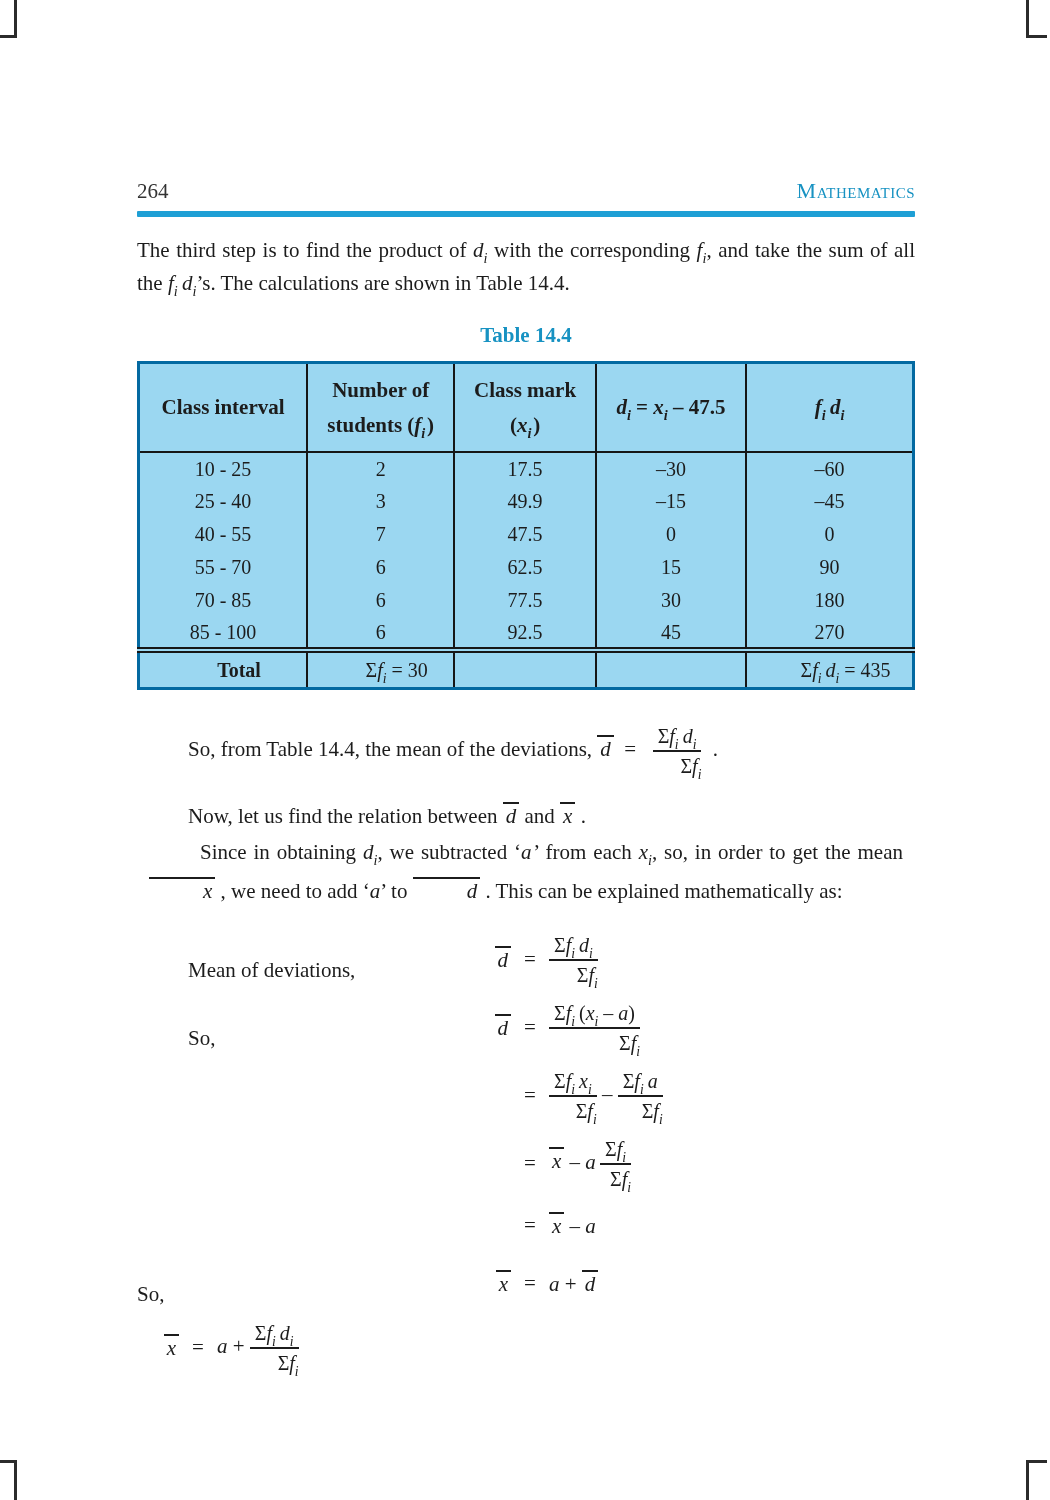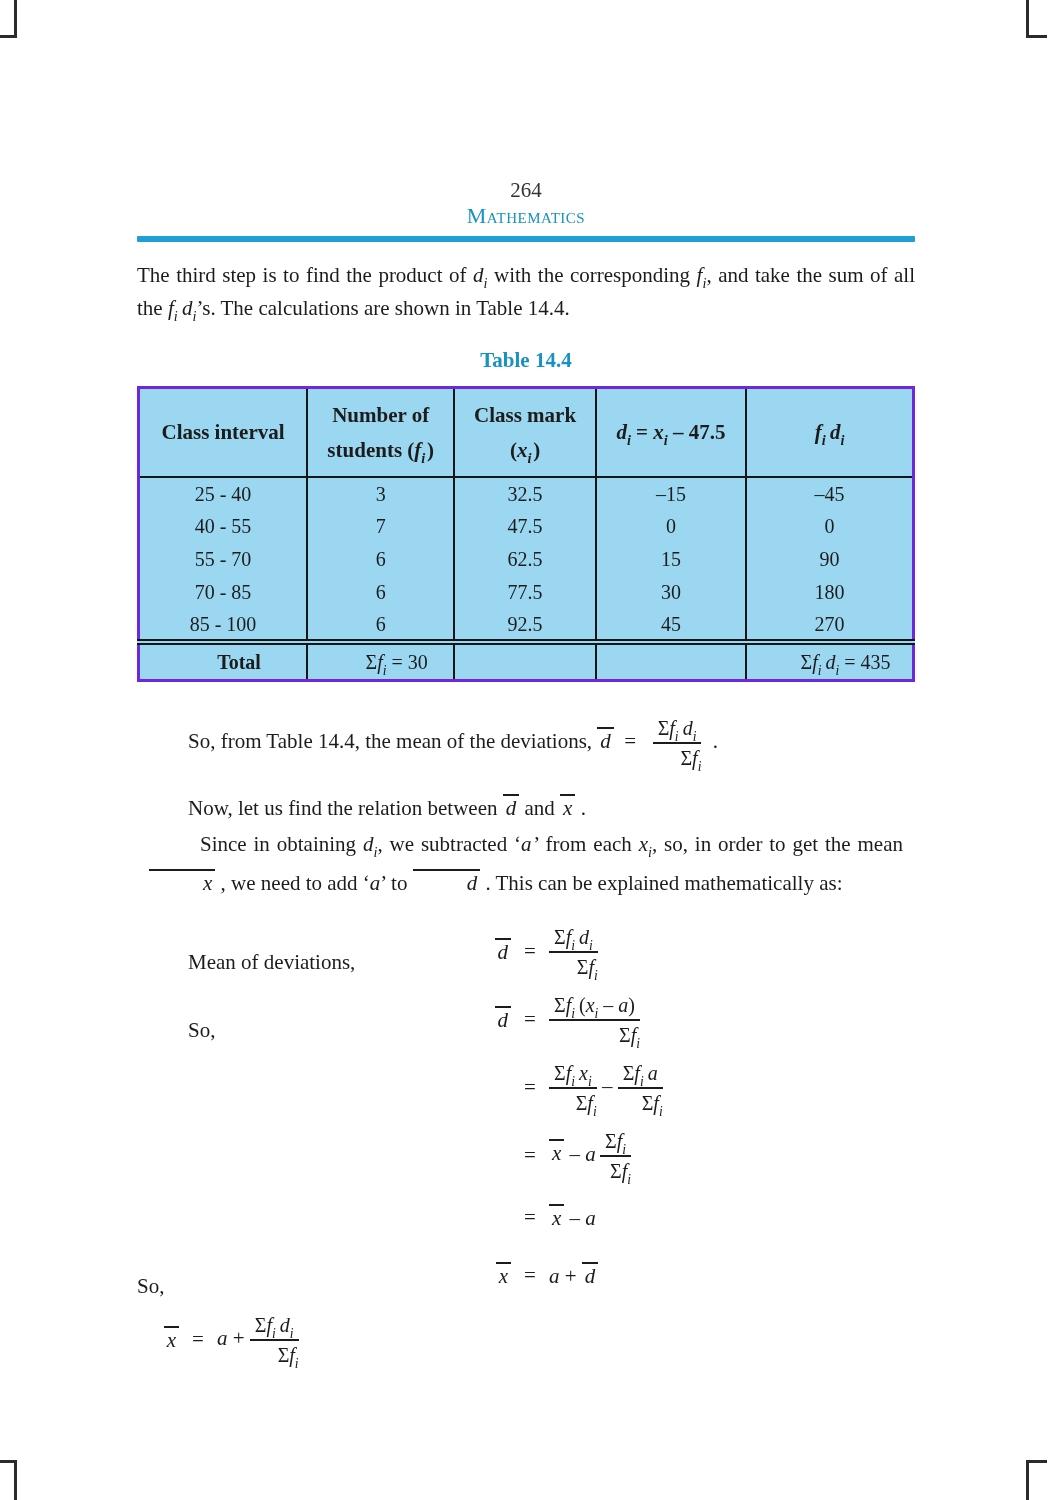--- a/index.html
+++ b/index.html
@@ -13,34 +13,34 @@
   }
   
   .cm{position:absolute;}
   .cm-tl{left:0;top:0;width:17px;height:38px;border-right:3px solid #2b2b2b;border-bottom:3px solid #2b2b2b;}
   .cm-tr{right:3px;top:0;width:21px;height:38px;border-left:3px solid #2b2b2b;border-bottom:3px solid #2b2b2b;}
   .cm-bl{left:0;bottom:0;width:17px;height:40px;border-right:3px solid #2b2b2b;border-top:3px solid #2b2b2b;}
   .cm-br{right:3px;bottom:0;width:21px;height:40px;border-left:3px solid #2b2b2b;border-top:3px solid #2b2b2b;}
 
   .content{position:absolute;left:137px;top:178px;width:778px;}
 
-  .pageheader{display:flex;justify-content:space-between;align-items:center;font-size:21px;flex-direction:column;}
+  .pageheader{display:flex;justify-content:space-between;align-items:flex-end;font-size:21px;}
   .pagenum{color:#333;}
   .runhead{color:var(--accent);font-variant:small-caps;letter-spacing:0.5px;font-size:22px;}
   .rule{height:6px;background:var(--rule);margin-top:7px;border-radius:1px;}
 
   .intro{font-size:21px;line-height:1.55;text-align:justify;margin:17px 0 0;}
 
   i{font-style:italic;}
   sub{font-size:68%;vertical-align:-0.42em;line-height:0;}
   .bar{display:inline-block;border-top:2px solid var(--ink);padding:1px 3px 0;line-height:1.05;}
 
   .table-title{color:var(--accent);font-weight:bold;font-size:21px;text-align:center;margin:24px 0 13px;}
 
-  table{width:100%;border-collapse:collapse;background:var(--table-bg);font-size:20px;border:3px solid #6d28d9;}
+  table{width:100%;border-collapse:collapse;background:var(--table-bg);font-size:20px;border:3px solid #0369a1;}
   th,td{border-left:2px solid #161616;border-right:2px solid #161616;text-align:center;padding:2px 4px;}
   thead th{font-weight:bold;font-size:21px;padding:9px 4px;line-height:1.65;border-bottom:2px solid #161616;}
   tbody td{height:33px;border-top:none;border-bottom:none;}
   tr.total td{border-top:6px double #161616;height:38px;padding-left:36px;}
   tr.total td:first-child{font-weight:bold;}
 
   .sent{font-size:21px;}
   .sent1{margin-top:30px;padding-left:51px;}
   .sent1 .frac{margin:4px 6px;}
   .sent2{margin:20px 0 4px;padding-left:51px;}
@@ -83,23 +83,30 @@
       <tr>
         <th>Class interval</th>
         <th>Number of<br>students (<i>f</i><sub><i>i</i></sub> )</th>
         <th>Class mark<br>(<i>x</i><sub><i>i</i></sub> )</th>
         <th><i>d</i><sub><i>i</i></sub> = <i>x</i><sub><i>i</i></sub> – 47.5</th>
         <th><i>f</i><sub><i>i</i></sub> <i>d</i><sub><i>i</i></sub></th>
       </tr>
     </thead>
     <tbody>
       <tr>
+        <td>10 - 25</td>
+        <td>2</td>
+        <td>17.5</td>
+        <td>–30</td>
+        <td>–60</td>
+      </tr>
+      <tr>
         <td>25 - 40</td>
         <td>3</td>
-        <td>32.5</td>
+        <td>49.9</td>
         <td>–15</td>
         <td>–45</td>
       </tr>
       <tr>
         <td>40 - 55</td>
         <td>7</td>
         <td>47.5</td>
         <td>0</td>
         <td>0</td>
       </tr>

